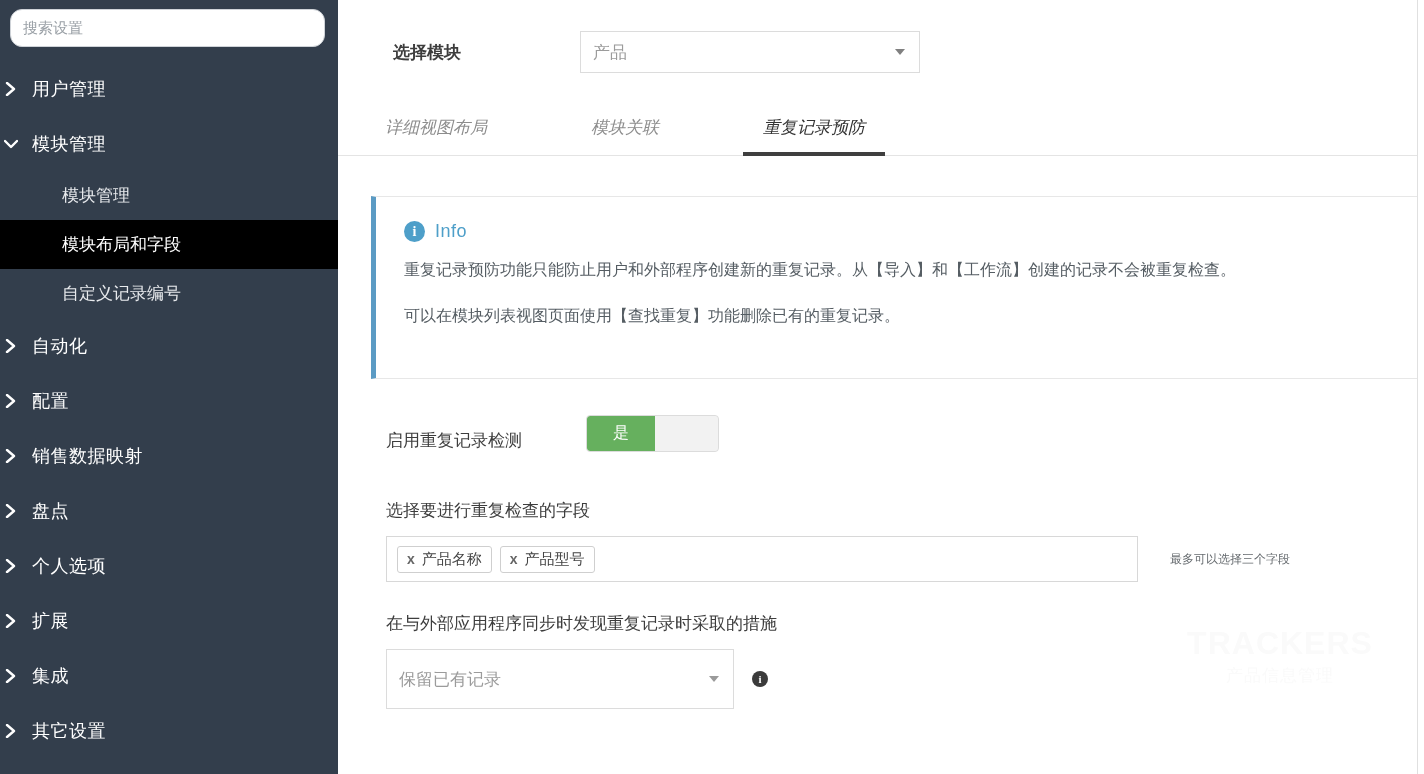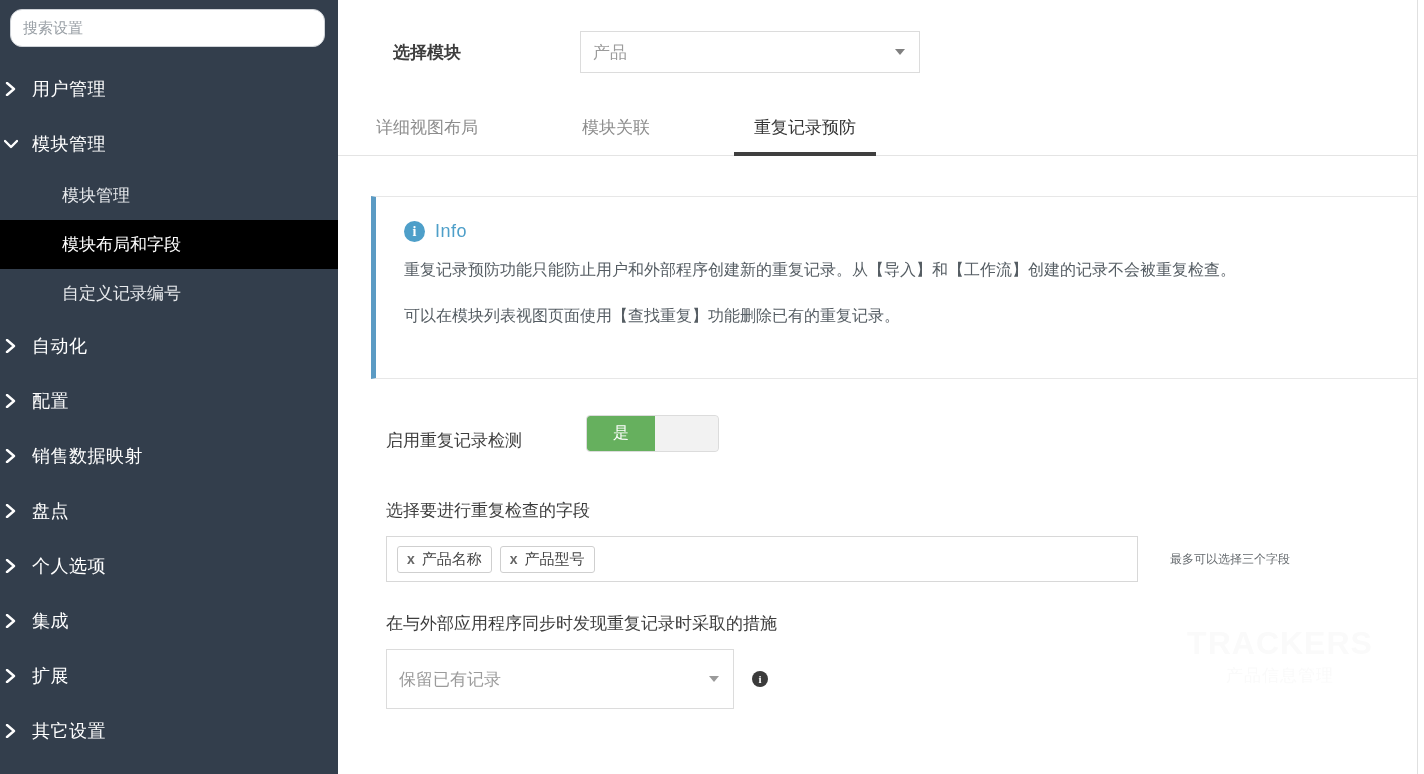--- a/index.html
+++ b/index.html
@@ -124,23 +124,24 @@
     border-left: 5px solid transparent;
     border-right: 5px solid transparent;
     border-top: 6px solid #808080;
   }
 
   
   .tabs {
     display: flex;
     align-items: flex-end;
     margin-top: 22px;
-    padding-left: 32px;
+    padding-left: 41px;
     border-bottom: 1px solid #e4e4e4;
     height: 62px;
+    font-style: italic;
   }
   .tab {
     font-size: 17px;
     color: #8d8d8d;
     padding: 0 6px 16px 6px;
     margin-right: 92px;
     cursor: pointer;
     position: relative;
     white-space: nowrap;
   }
@@ -454,30 +455,30 @@
         </span>
         <span>个人选项</span>
       </div>
 
       <div class="nav-item">
         <span class="chev">
           <svg width="12" height="14" viewBox="0 0 12 14">
               <path d="M2 1 L9 7 L2 13" stroke="#ffffff" stroke-width="2.4" fill="none" stroke-linecap="round" stroke-linejoin="round"></path>
             </svg>
         </span>
+        <span>扩展</span>
+      </div>
+
+      <div class="nav-item">
+        <span class="chev">
+          <svg width="12" height="14" viewBox="0 0 12 14">
+              <path d="M2 1 L9 7 L2 13" stroke="#ffffff" stroke-width="2.4" fill="none" stroke-linecap="round" stroke-linejoin="round"></path>
+            </svg>
+        </span>
         <span>集成</span>
-      </div>
-
-      <div class="nav-item">
-        <span class="chev">
-          <svg width="12" height="14" viewBox="0 0 12 14">
-              <path d="M2 1 L9 7 L2 13" stroke="#ffffff" stroke-width="2.4" fill="none" stroke-linecap="round" stroke-linejoin="round"></path>
-            </svg>
-        </span>
-        <span>扩展</span>
       </div>
 
       <div class="nav-item">
         <span class="chev">
           <svg width="12" height="14" viewBox="0 0 12 14">
               <path d="M2 1 L9 7 L2 13" stroke="#ffffff" stroke-width="2.4" fill="none" stroke-linecap="round" stroke-linejoin="round"></path>
             </svg>
         </span>
         <span>其它设置</span>
       </div>

